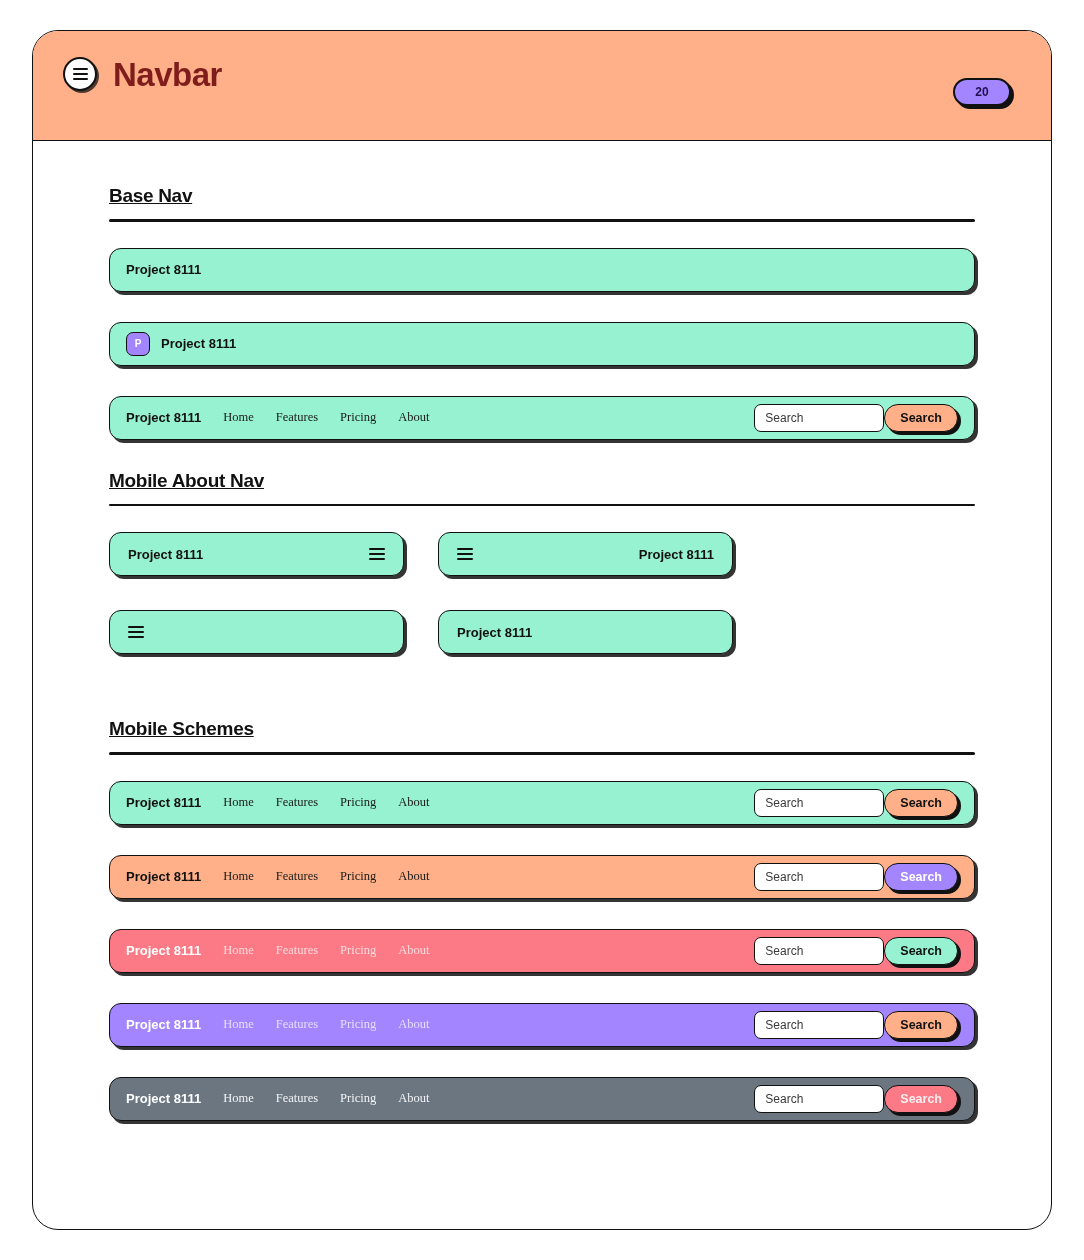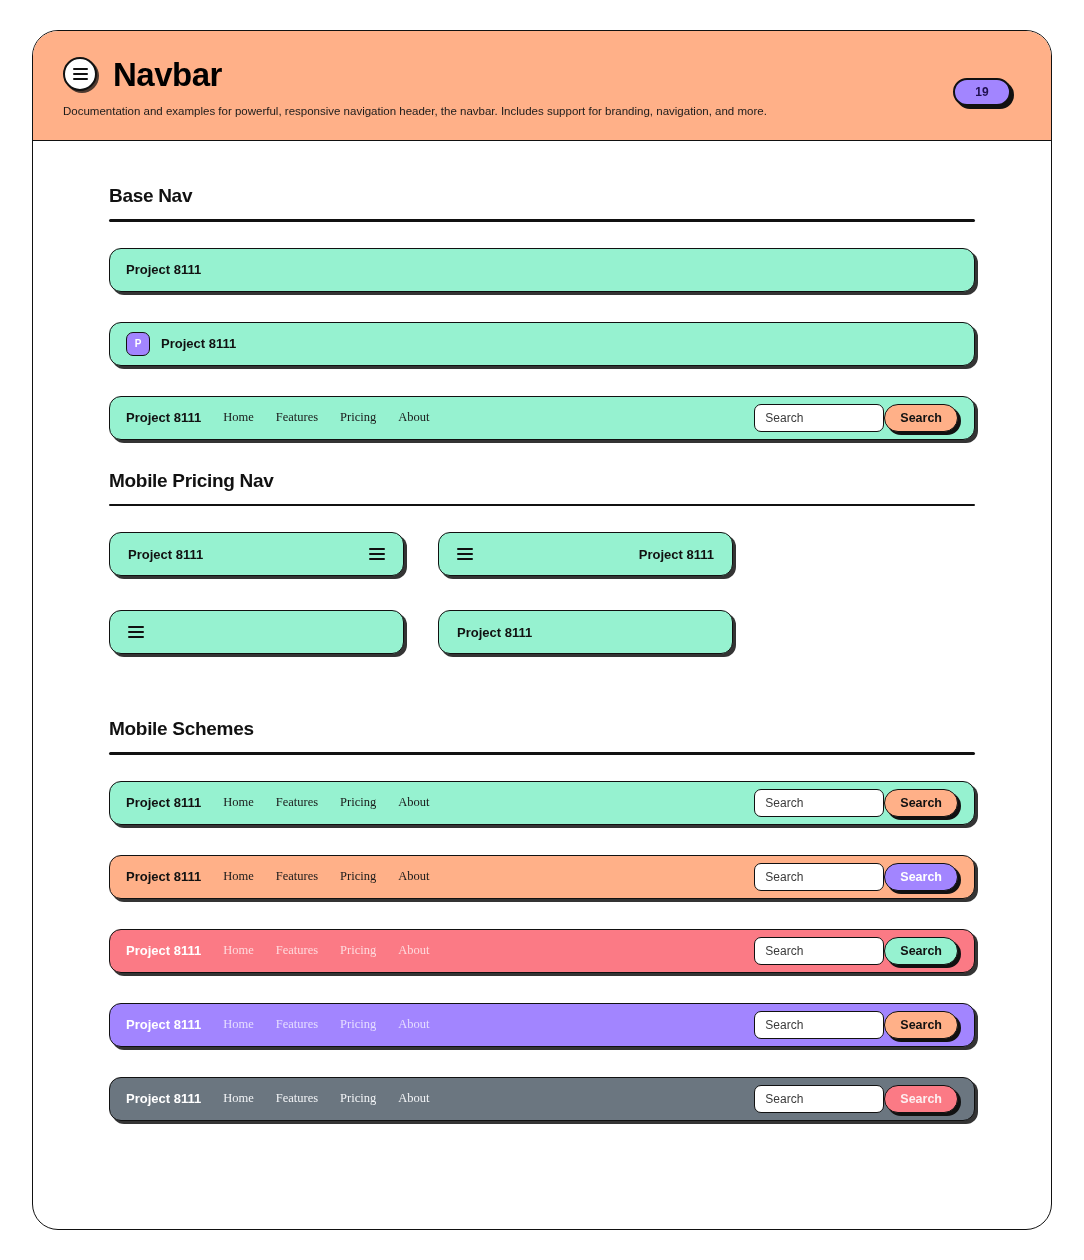--- a/index.html
+++ b/index.html
@@ -71,21 +71,21 @@
     display: block;
     width: 15px;
     height: 2.6px;
     background: #111111;
     border-radius: 1px;
   }
 
   .app-title {
     font-size: 33px;
     font-weight: 700;
-    color: #000000;
+    color: #7f1d1d;
     letter-spacing: -0.5px;
     line-height: 1;
   }
 
   .header-badge {
     position: absolute;
     right: 40px;
     top: 61px;
     transform: translateY(-50%);
     min-width: 58px;
@@ -116,20 +116,21 @@
   }
 
   .section { margin-bottom: 0; }
 
   .section-title {
     font-size: 19px;
     font-weight: 700;
     color: #111111;
     letter-spacing: -0.3px;
     margin: 0 0 0 76px;
+    text-decoration: underline;
   }
 
   .section-rule {
     margin: 12px 76px 0 76px;
     height: 2.5px;
     background: #111111;
     border-radius: 2px;
   }
 
   .section-body { padding: 26px 76px 0 76px; }
@@ -279,22 +280,21 @@
       <div class="header-top">
         <div class="logo-circle">
           <span class="bars">
               <i></i>
               <i></i>
               <i></i>
             </span>
         </div>
         <div class="app-title">Navbar</div>
       </div>
-      <div class="header-badge">19</div>
-      <div class="app-subtitle">Documentation and examples for powerful, responsive navigation header, the navbar. Includes support for branding, navigation, and more.</div>
+      <div class="header-badge">20</div>
     </div>
 
     <div class="app-body">
 
       <div class="section">
         <div class="section-title">Base Nav</div>
         <div class="section-rule"></div>
         <div class="section-body">
 
           <div class="navbar bg-mint">
@@ -318,21 +318,21 @@
             <div class="search-group">
               <input class="search-input" type="text" placeholder="Search" style="">
               <button class="search-btn btn-orange">Search</button>
             </div>
           </div>
 
         </div>
       </div>
 
       <div class="section" style="margin-top:22px;">
-        <div class="section-title">Mobile Pricing Nav</div>
+        <div class="section-title">Mobile About Nav</div>
         <div class="section-rule"></div>
         <div class="section-body">
           <div class="toggle-grid">
 
             <div class="toggle-nav">
               <span class="brand">Project 8111</span>
               <span class="spacer"></span>
               <span class="hamburger">
                   <i></i>
                   <i></i>

